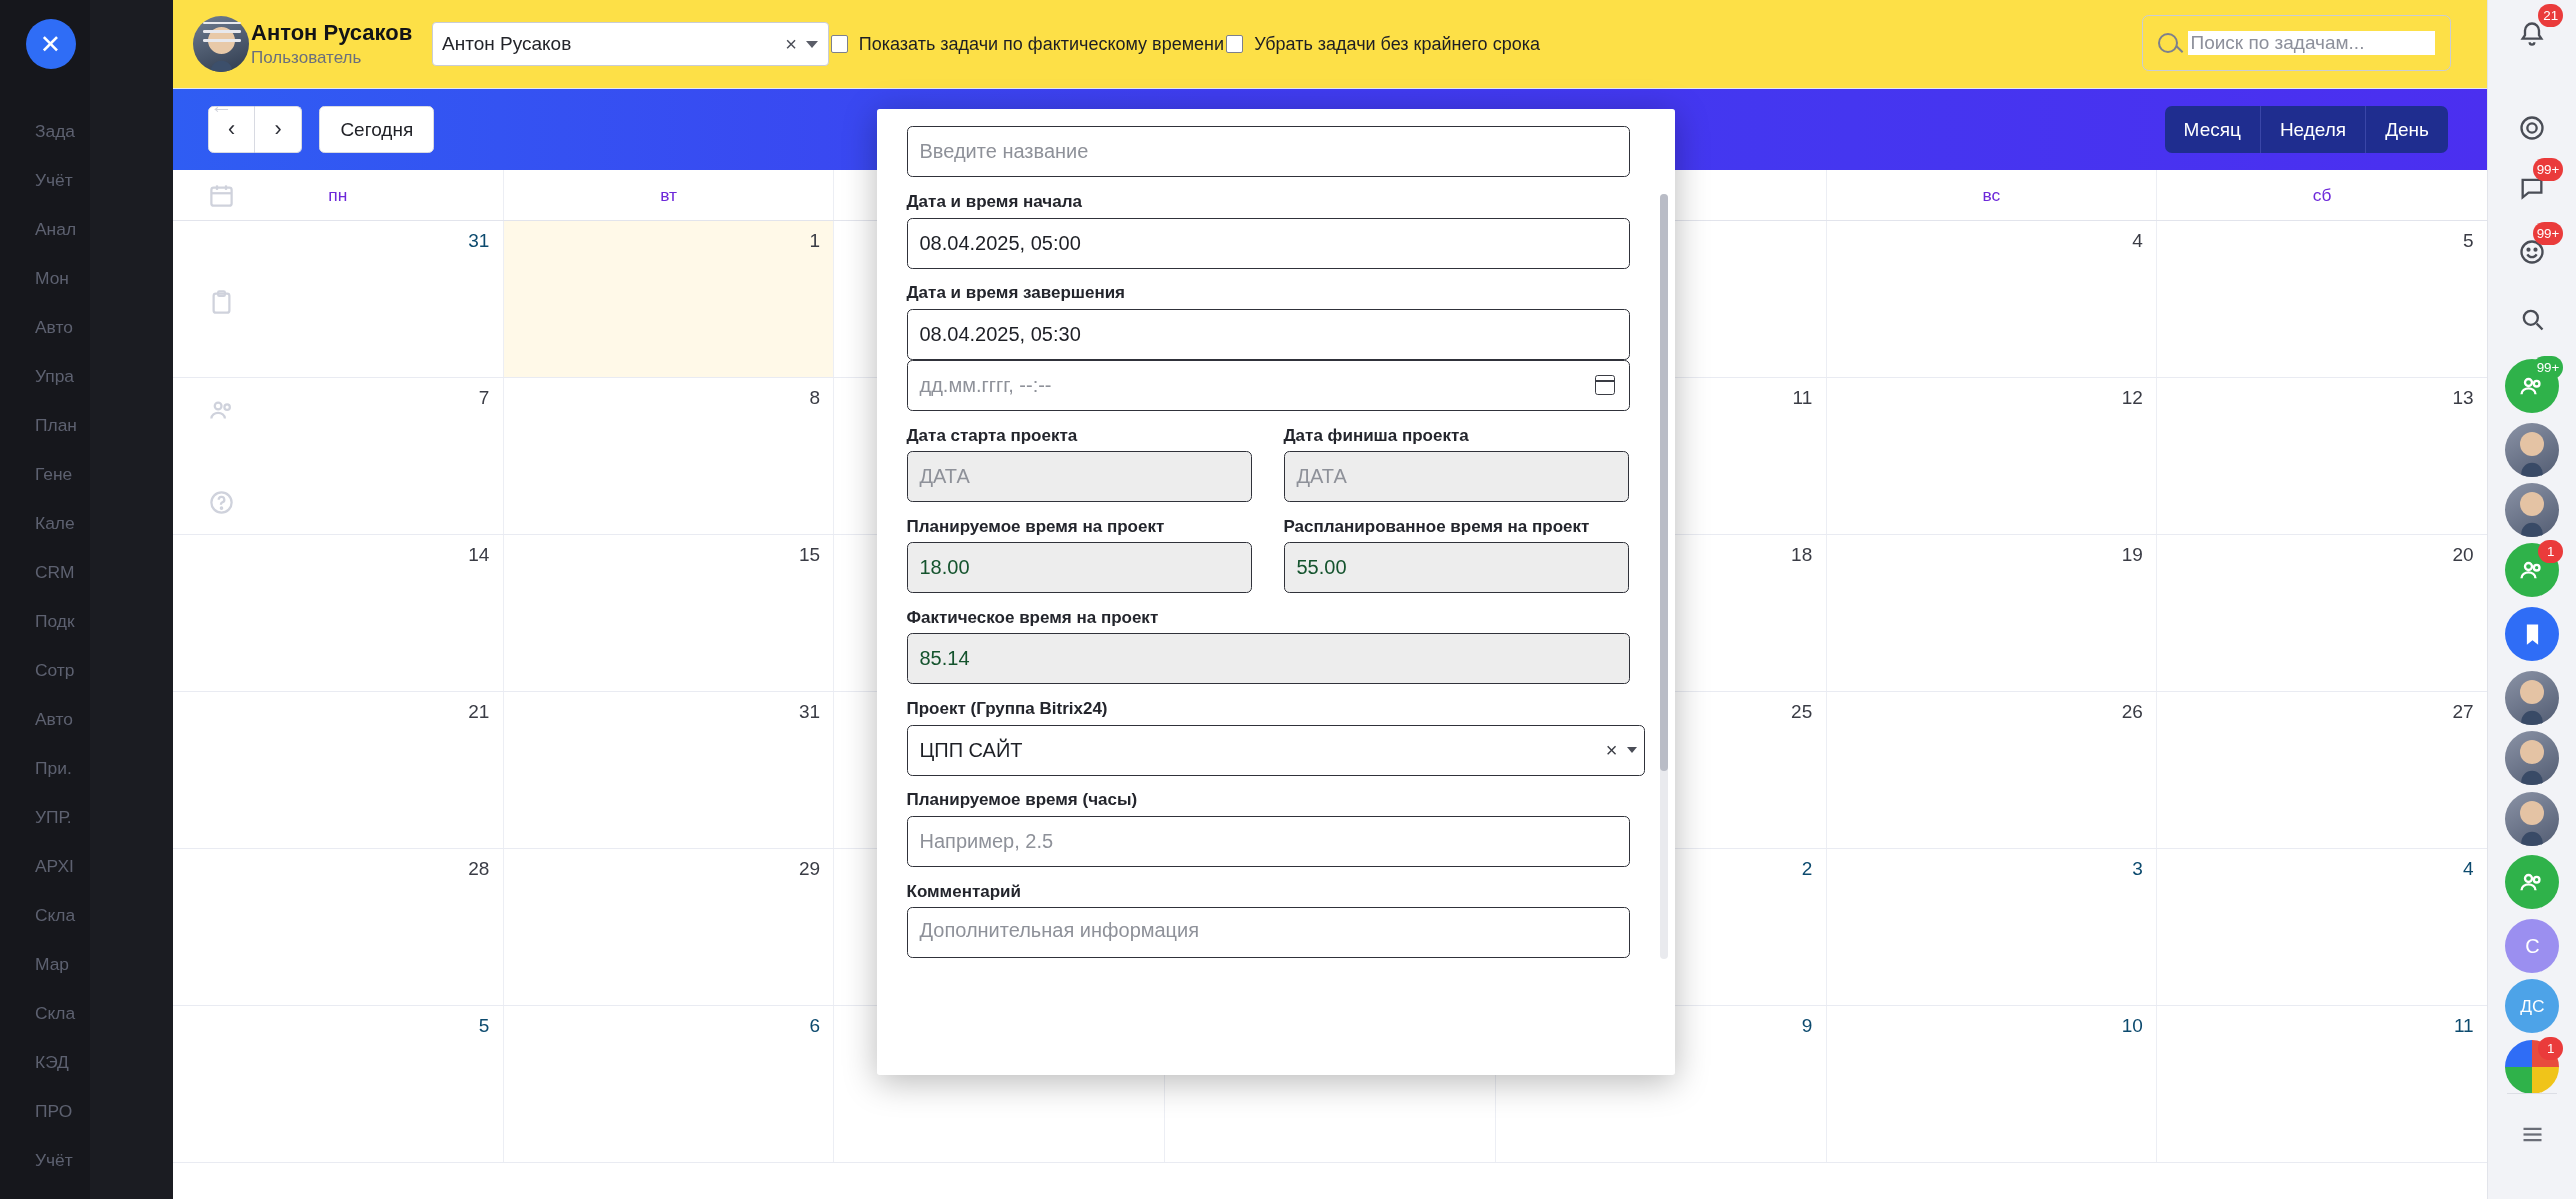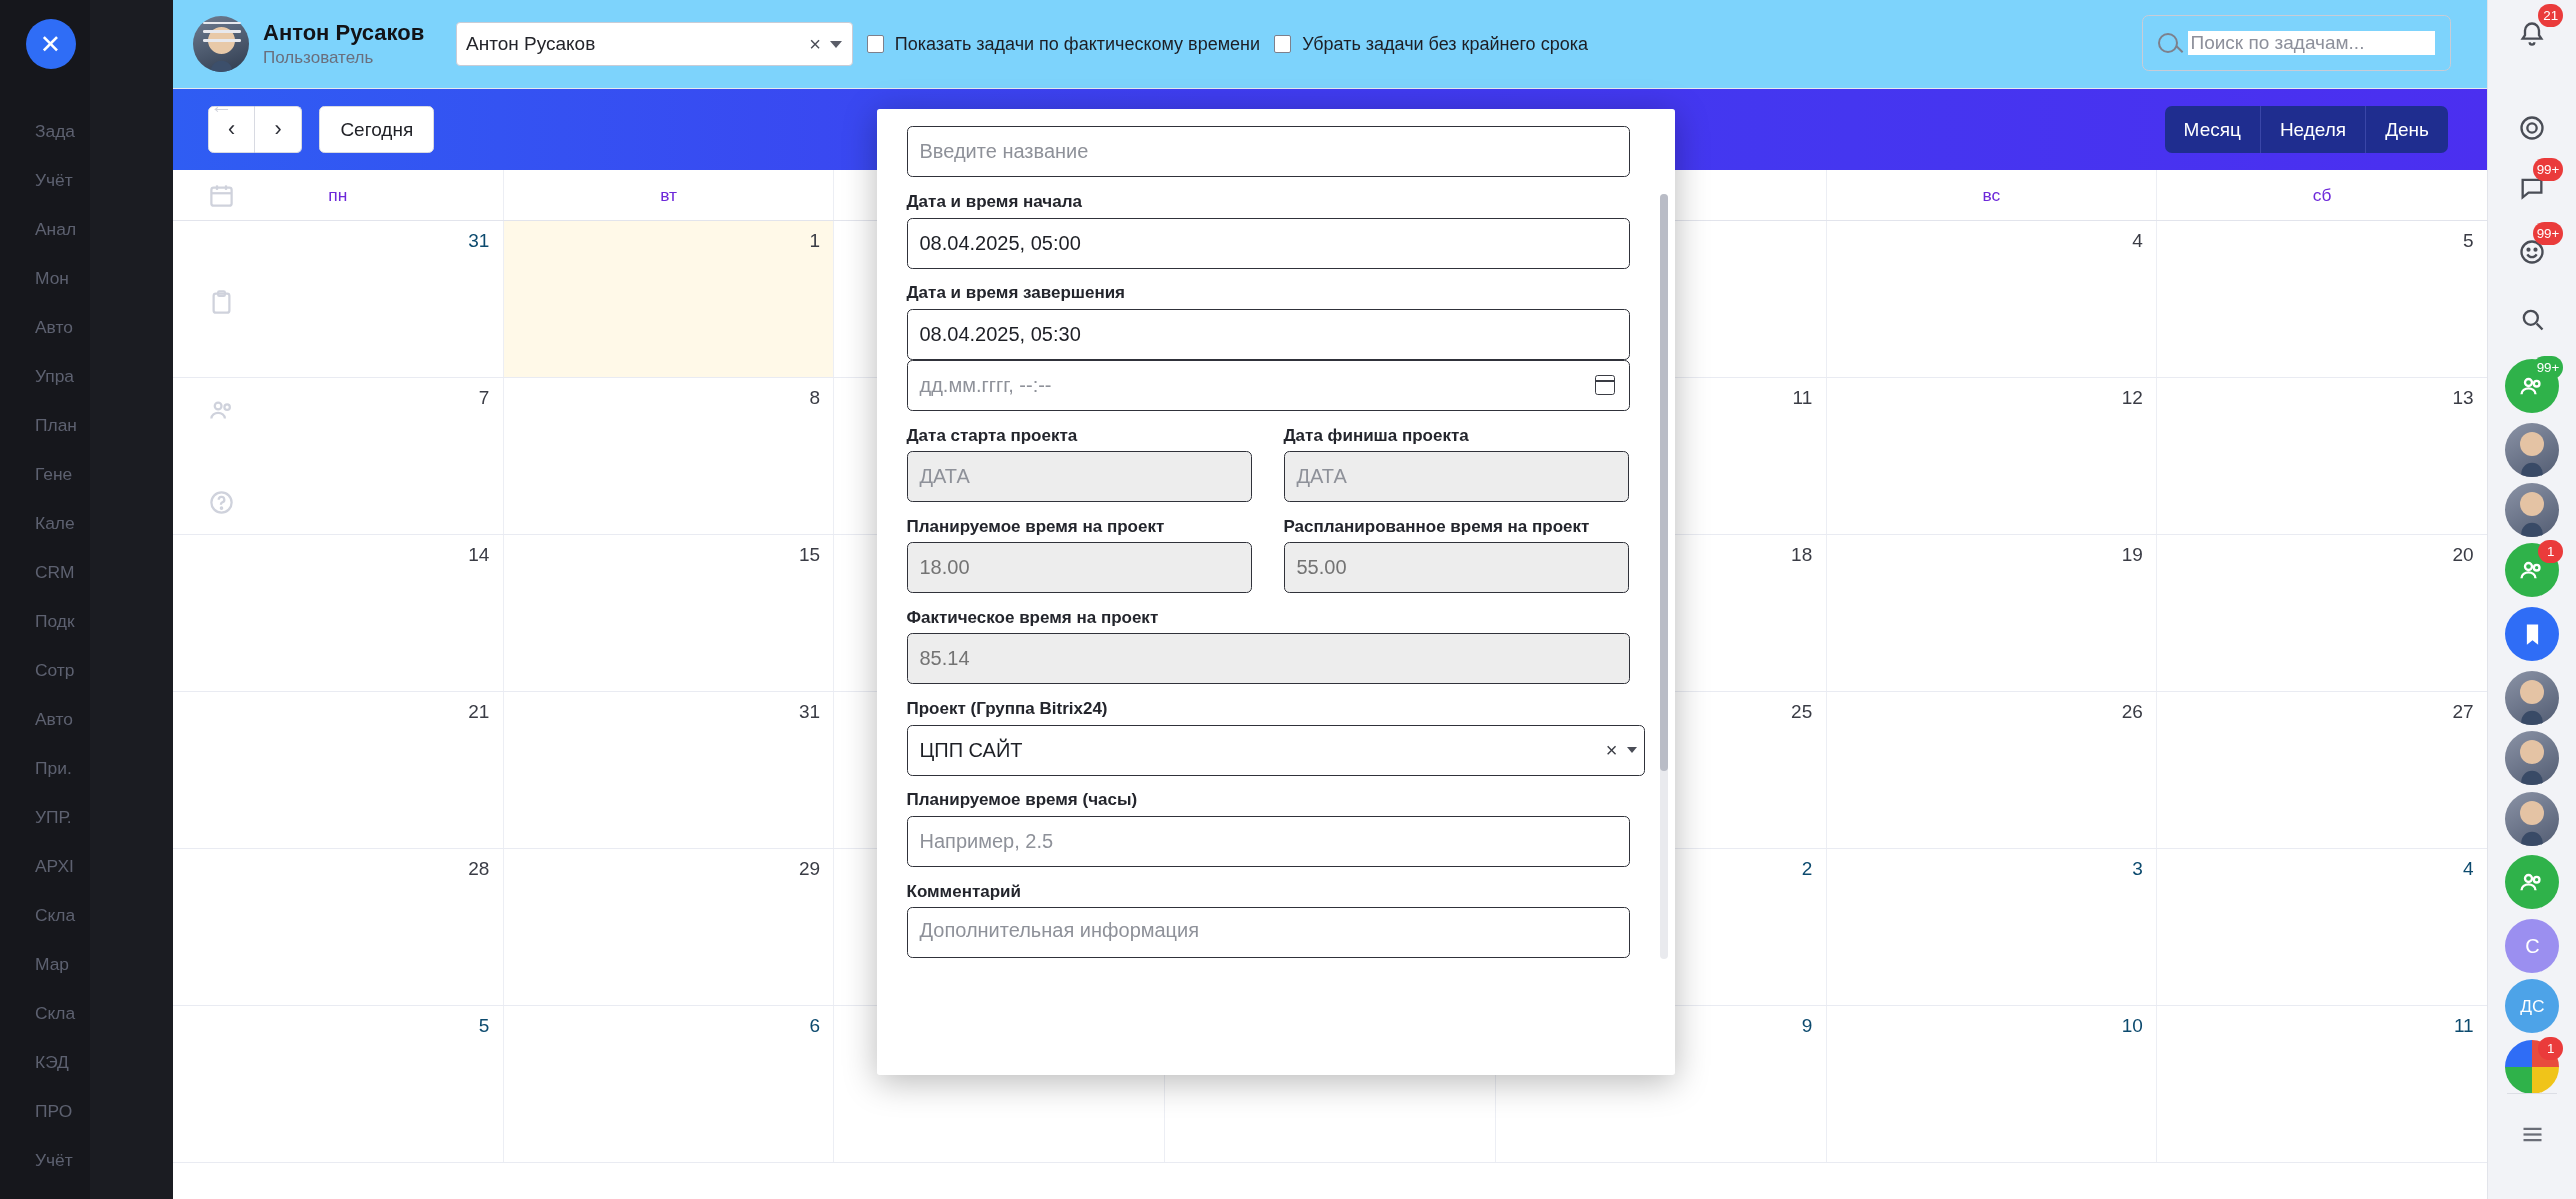--- a/index.html
+++ b/index.html
@@ -75,25 +75,25 @@
     left: 173px; top: 0;
     width: 2314px; height: 1199px;
     background: #ffffff;
   }
 
   
   .topbar {
     position: relative;
     height: 89px;
     border-bottom: 0.7px solid #e6e8ef;
-    background: #7dd3fc;
+    background: #fde047;
     display: flex;
     align-items: center;
     padding-left: 20px;
-    gap: 14px;
+    gap: 2px;
   }
   .avatar {
     width: 56px; height: 56px; border-radius: 50%;
     background: linear-gradient(160deg,#6f7d92,#2f3b4e);
     flex: none;
     position: relative;
     overflow: hidden;
   }
   .avatar::after {
     content: "";
@@ -277,21 +277,21 @@
     height: 51px;
     border: 1.3px solid #30323a;
     border-radius: 5.4px;
     display: flex; align-items: center;
     padding: 0 12px;
     font-size: 20px;
     color: #1d1f25;
     background: #fff;
   }
   .inp.placeholder { color: #8e9199; }
-  .inp.readonly { background: #ededed; border-color: #30323a; color: #737373; }
+  .inp.readonly { background: #ededed; border-color: #30323a; color: #14532d; }
   .inp.readonly.ph { color: #8e9199; }
   .row2 { display: flex; gap: 32px; }
   .row2 .col { width: 345px; }
   .row2 .inp { width: 345px; }
   .date-inp { position: relative; }
   .cal-glyph {
     position: absolute;
     right: 13.4px; top: 50%;
     transform: translateY(-50%);
     width: 20px; height: 20px;

